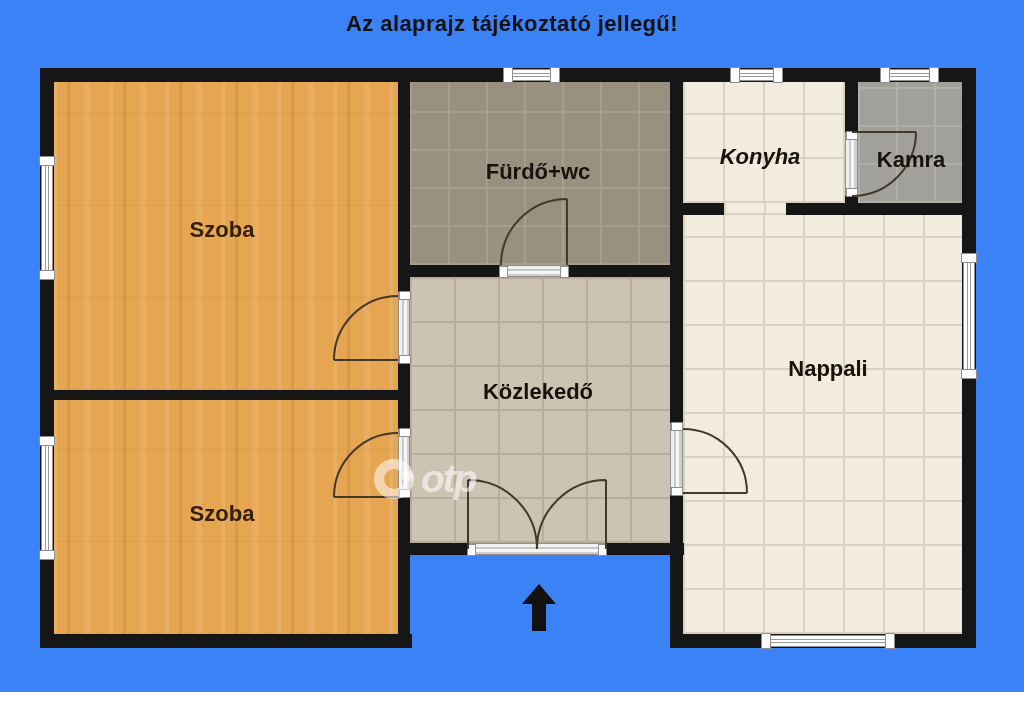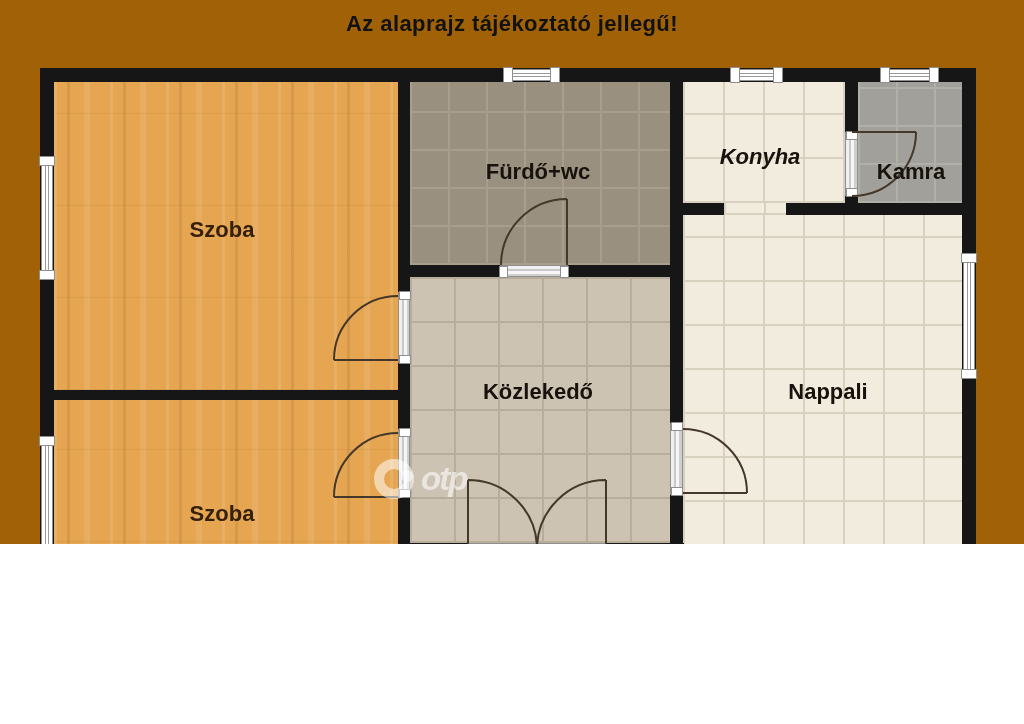--- a/index.html
+++ b/index.html
@@ -1,16 +1,16 @@
 <!DOCTYPE html>
 <html><head>
 <meta charset="utf-8">
 <style>
   html,body{margin:0;padding:0;background:#ffffff;}
-  #stage{position:relative;width:1024px;height:544px;background:#a16207;overflow:hidden;
+  #stage{position:relative;width:1024px;height:692px;background:#3b82f6;overflow:hidden;
          font-family:"Liberation Sans","DejaVu Sans",sans-serif;}
   .abs{position:absolute;}
   .title{position:absolute;top:11px;left:0;width:100%;text-align:center;
          font-size:22px;font-weight:bold;color:#121212;letter-spacing:.4px;}
   
   .floor{position:absolute;z-index:1;}
   .wood{background-color:#e5a551;
     background-image:
       repeating-linear-gradient(90deg, rgba(255,255,255,.12) 0 3px, rgba(0,0,0,0) 3px 13px,
         rgba(0,0,0,.07) 13px 16px, rgba(0,0,0,0) 16px 30px,
@@ -49,21 +49,21 @@
     font-weight:bold;font-size:22px;color:#17120c;white-space:nowrap;}
   .on-wood{color:#35200a;}
   
   .overlay{position:absolute;left:0;top:0;z-index:5;}
   
   .wm{position:absolute;left:374px;top:459px;z-index:30;display:flex;align-items:center;}
   .wm-logo{width:40px;height:40px;border:10px solid rgba(255,255,255,.55);border-radius:50%;
     box-sizing:border-box;position:relative;flex:0 0 auto;}
   .wm-logo::after{content:"";position:absolute;right:-9px;top:1px;width:12px;height:12px;
     border-radius:50%;background:rgba(255,255,255,.55);}
-  .wm-otp{font-size:33px;font-weight:bold;font-style:italic;color:rgba(255,255,255,.58);
+  .wm-otp{font-size:39px;font-weight:bold;font-style:italic;color:rgba(255,255,255,.58);
     letter-spacing:-2px;margin-left:7px;line-height:40px;}
   .wm-ing{font-size:33px;font-style:italic;color:rgba(255,255,255,.45);
     letter-spacing:0px;margin-left:8px;line-height:40px;}
 </style>
 </head>
 <body>
 
 <div id="stage">
 
   <div class="title">Az alaprajz tájékoztató jellegű!</div>
@@ -122,22 +122,22 @@
       <path d="M683 429 A64 64 0 0 1 747 493 M683 493 L747 493"></path>
       <path d="M852 196 A64 64 0 0 0 916 132 M852 132 L916 132"></path>
     </g>
     <path fill="#111111" d="M539 584 L556 604 L546 604 L546 631 L532 631 L532 604 L522 604 Z"></path>
   </svg>
 
   <div class="room-label on-wood" style="left:222px;top:230px;">Szoba</div>
   <div class="room-label on-wood" style="left:222px;top:514px;">Szoba</div>
   <div class="room-label" style="left:538px;top:172px;">Fürdő+wc</div>
   <div class="room-label" style="left:760px;top:157px;font-style:italic;">Konyha</div>
-  <div class="room-label" style="left:911px;top:172px;">Kamra</div>
+  <div class="room-label" style="left:911px;top:160px;">Kamra</div>
   <div class="room-label" style="left:538px;top:392px;">Közlekedő</div>
-  <div class="room-label" style="left:828px;top:392px;">Nappali</div>
+  <div class="room-label" style="left:828px;top:369px;">Nappali</div>
 
   <div class="wm">
     <span class="wm-logo"></span>
     <span class="wm-otp">otp</span>
   </div>
 
 </div>
 
 </body></html>

